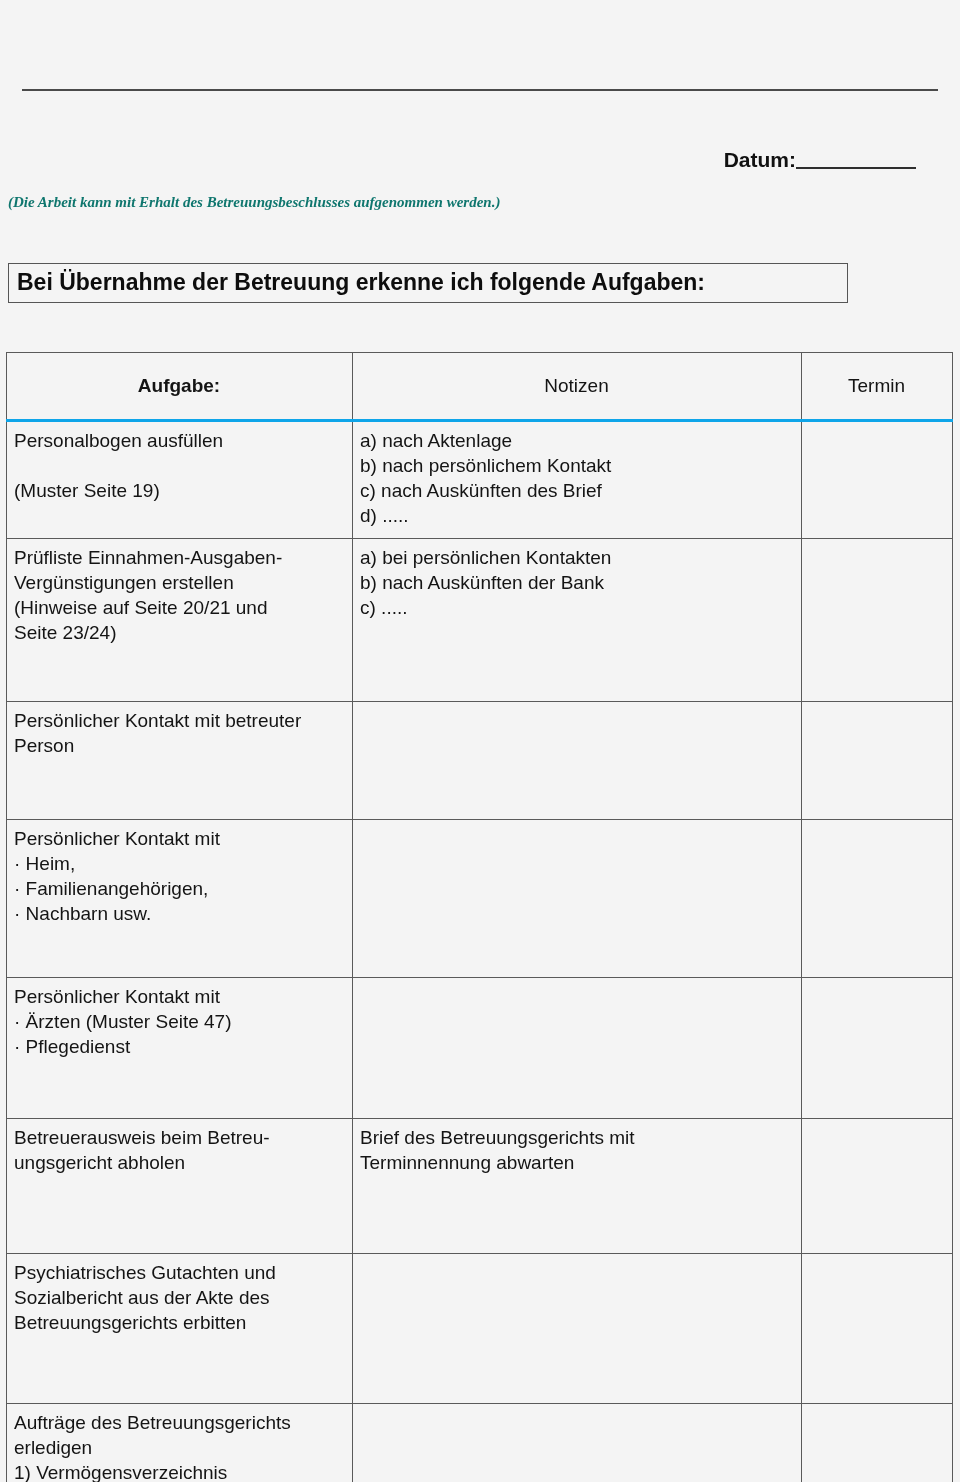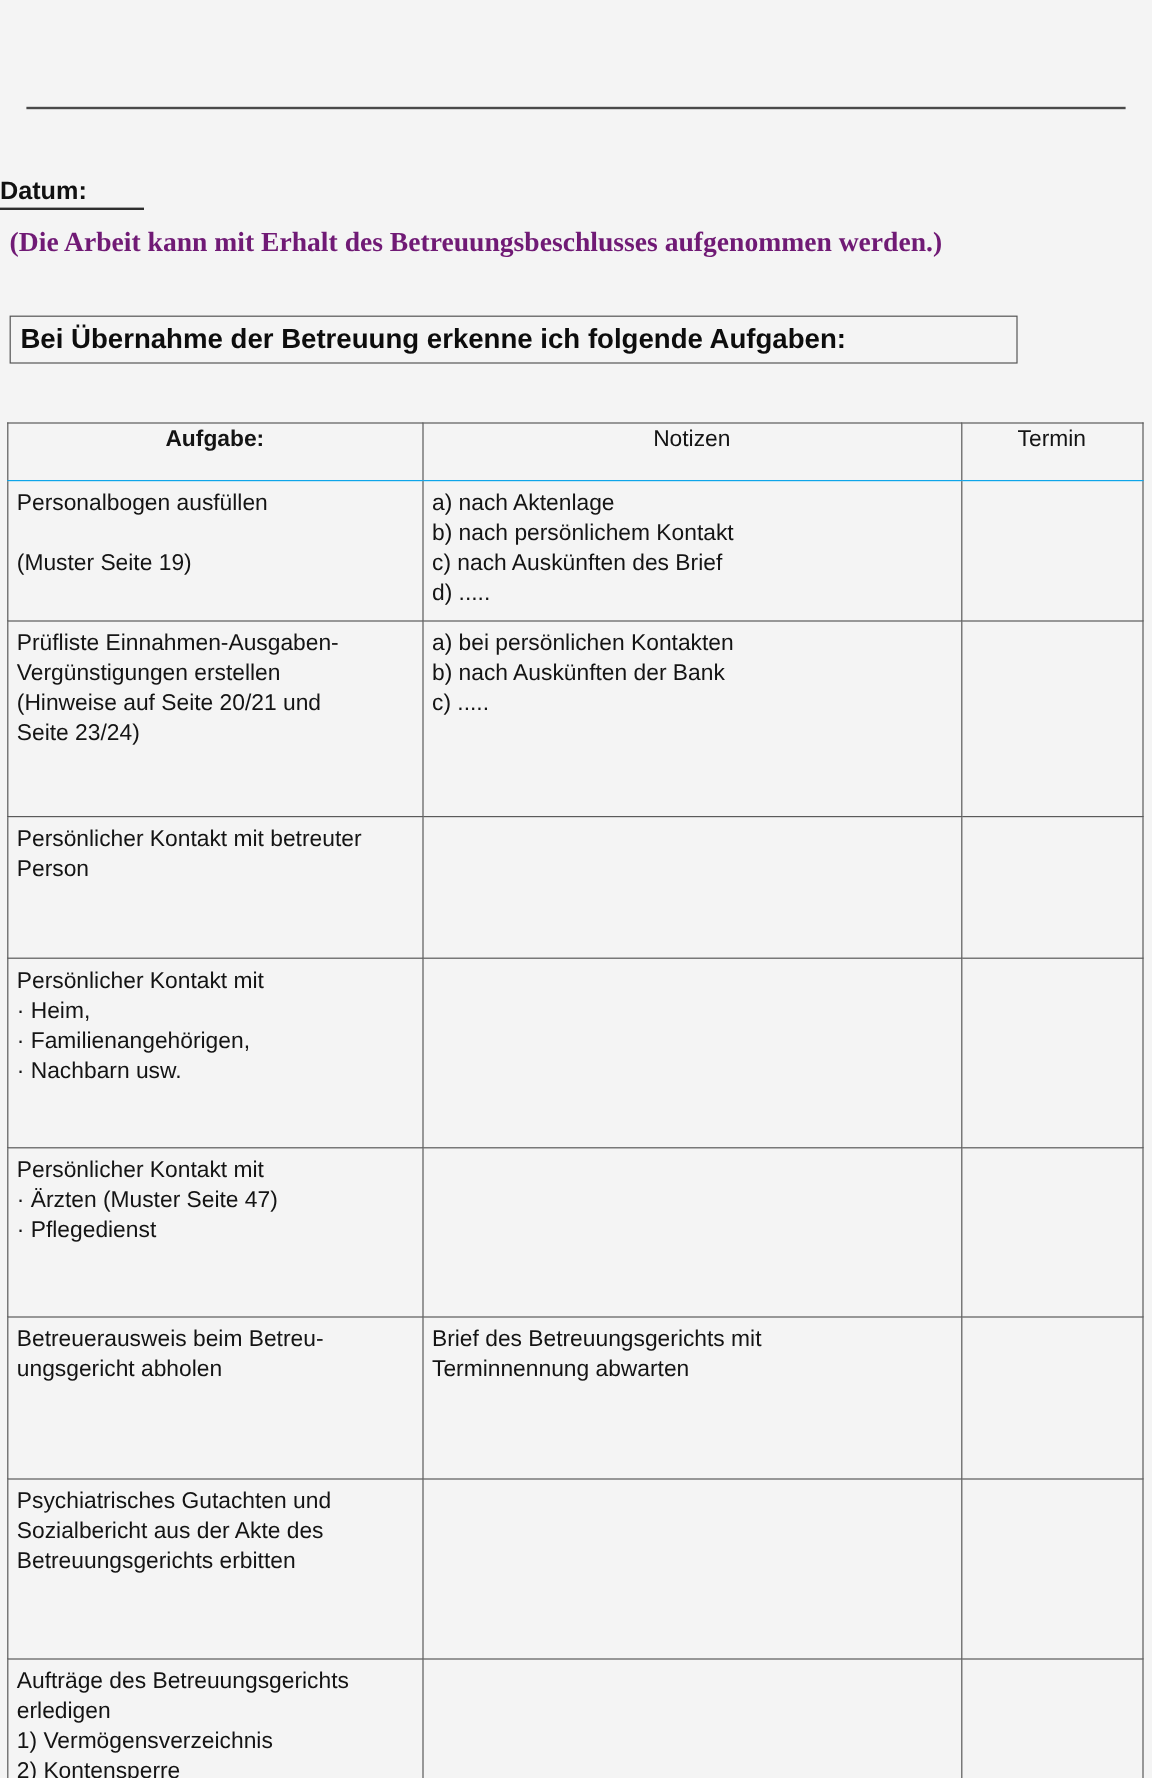--- a/index.html
+++ b/index.html
@@ -62,21 +62,21 @@
   }
 
   
   .datum-row {
     position: absolute;
     top: 148px;
     left: 0;
     width: 916px;
     display: flex;
     justify-content: flex-end;
-    flex-direction: column;
+    align-items: flex-end;
   }
   .datum-label {
     font-family: "Liberation Sans", sans-serif;
     font-weight: bold;
     font-size: 21px;
     line-height: 24px;
     color: #111111;
   }
   .datum-fill-line {
     width: 120px;
@@ -86,23 +86,24 @@
   }
 
   
   .note-line {
     position: absolute;
     top: 190px;
     left: 8px;
     width: 900px;
     font-family: "Liberation Serif", serif;
     font-weight: bold;
-    font-size: 23px;
+    font-size: 15px;
     line-height: 24px;
-    color: #701a75;
+    color: #0f766e;
+    font-style: italic;
   }
 
   
   .boxed-heading {
     position: absolute;
     top: 263px;
     left: 8px;
     width: 840px;
     border: 1px solid #555555;
     padding: 4px 3px 6px 8px;
@@ -135,22 +136,22 @@
     vertical-align: top;
     padding: 6px 8px 6px 7px;
     font-family: "Liberation Sans", sans-serif;
     font-size: 19px;
     line-height: 25px;
     color: #141414;
     background: #f4f4f4;
   }
   .task-table thead th {
     height: 40px;
-    padding-top: 1px;
-    border-bottom: 1px solid #0ea5e9;
+    padding-top: 20px;
+    border-bottom: 3px solid #0ea5e9;
   }
   .th-task  { font-weight: bold; font-size: 19.5px; }
   .th-notes { font-weight: normal; font-size: 20px; }
   .th-term  { font-weight: normal; font-size: 20px; }
 
   .cell-lines { margin: 0; padding: 0; }
   .cell-lines .ln { display: block; white-space: pre-wrap; }
   .cell-lines .ln.gap { height: 25px; }
 
   .row-h1 td { height: 104px; }

